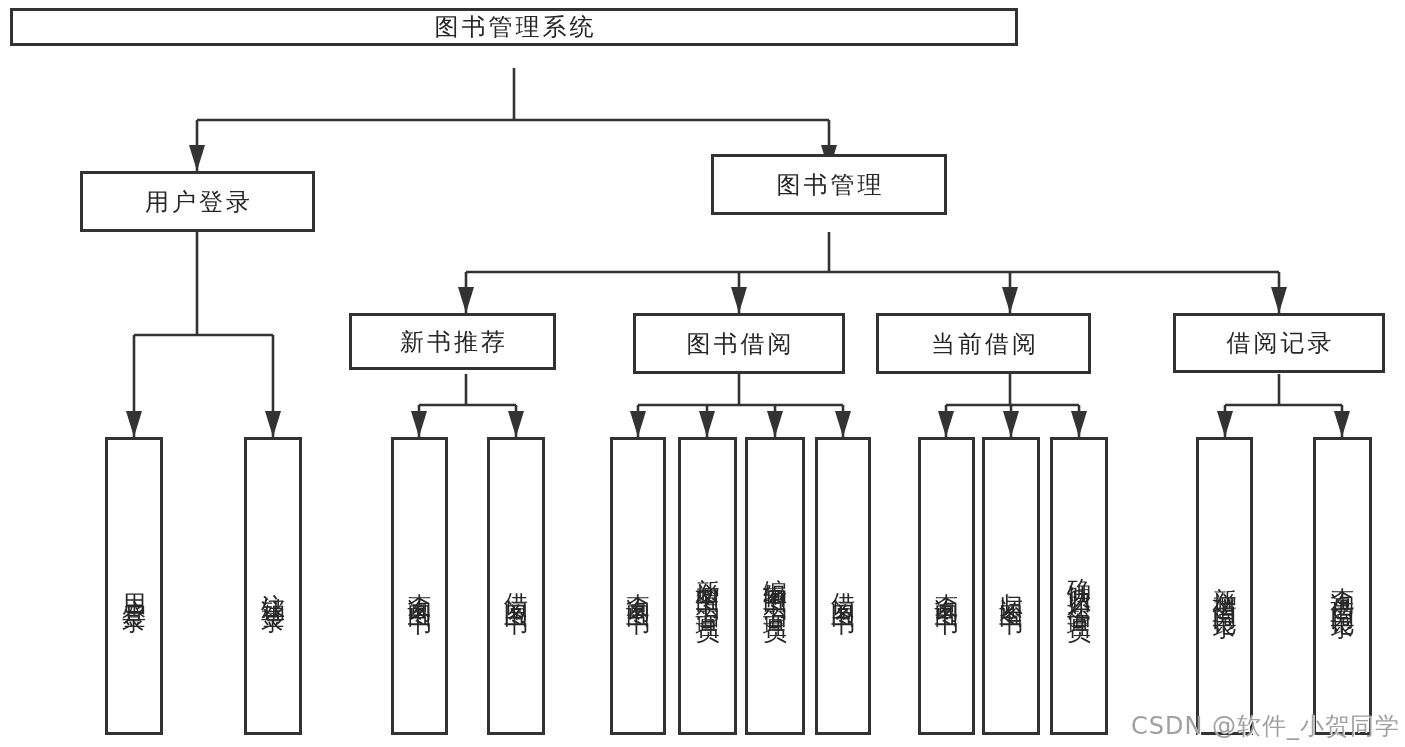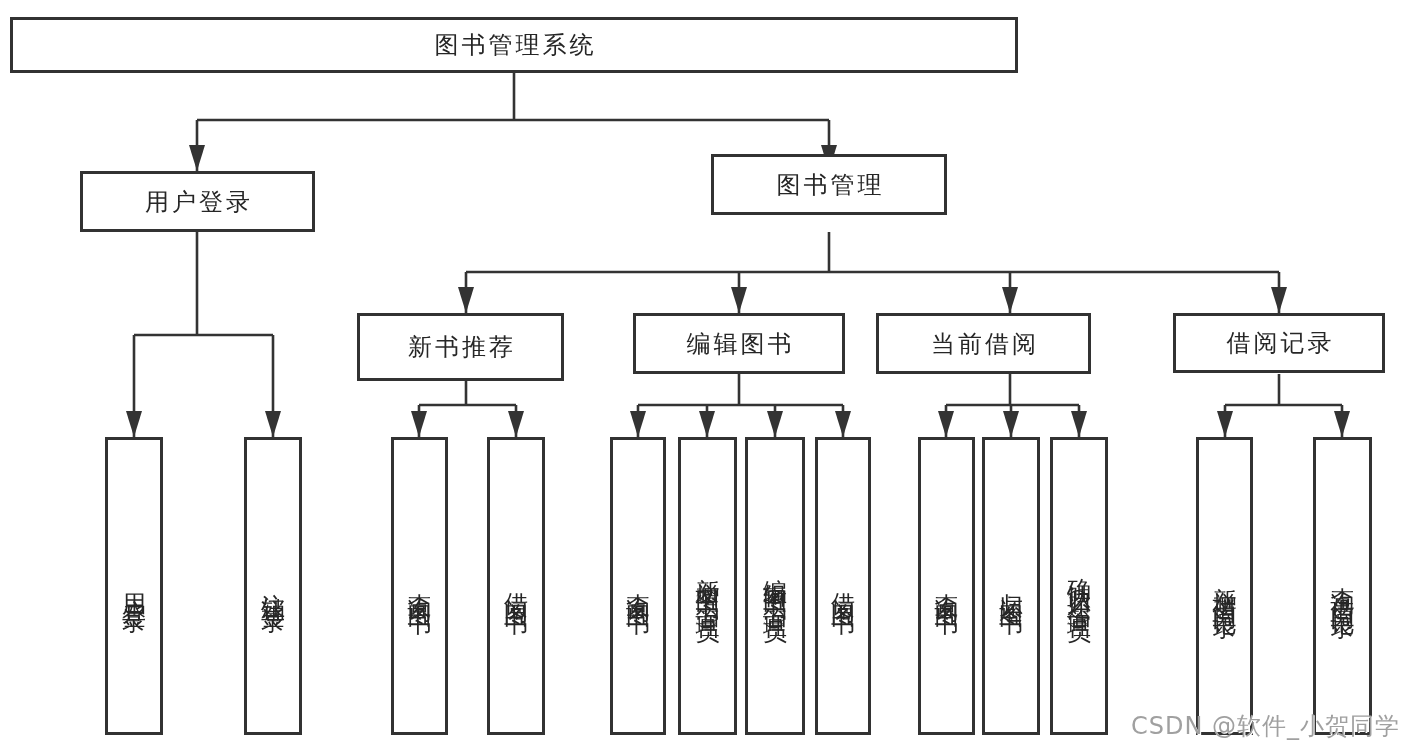--- a/index.html
+++ b/index.html
@@ -88,27 +88,27 @@
 
       <g>
         <path d="M1279 374 V405"></path>
         <path d="M1225 405 H1342"></path>
         <path d="M1225 405 V437" marker-end="url(#arw)"></path>
         <path d="M1342 405 V437" marker-end="url(#arw)"></path>
       </g>
     </g>
   </svg>
 
-  <div class="node h root-label" style="left:10px;top:17px;width:1008px;height:56px">图书管理系统</div>
+  <div class="node h root-label" style="left:10px;top:8px;width:1008px;height:38px">图书管理系统</div>
 
   <div class="node h" style="left:80px;top:171px;width:235px;height:61px">用户登录</div>
   <div class="node h" style="left:711px;top:154px;width:236px;height:61px">图书管理</div>
 
-  <div class="node h" style="left:357px;top:313px;width:207px;height:68px">新书推荐</div>
-  <div class="node h" style="left:633px;top:313px;width:212px;height:61px">编辑图书</div>
+  <div class="node h" style="left:349px;top:313px;width:207px;height:57px">新书推荐</div>
+  <div class="node h" style="left:633px;top:313px;width:212px;height:61px">图书借阅</div>
   <div class="node h" style="left:876px;top:313px;width:215px;height:61px">当前借阅</div>
   <div class="node h" style="left:1173px;top:313px;width:212px;height:60px">借阅记录</div>
 
   <div class="node v" style="left:105px;top:437px;width:58px;height:298px">用户登录</div>
   <div class="node v" style="left:244px;top:437px;width:58px;height:298px">注销登录</div>
 
   <div class="node v" style="left:391px;top:437px;width:57px;height:298px">查询图书</div>
   <div class="node v" style="left:487px;top:437px;width:58px;height:298px">借阅图书</div>
 
   <div class="node v" style="left:610px;top:437px;width:56px;height:298px">查询图书</div>

